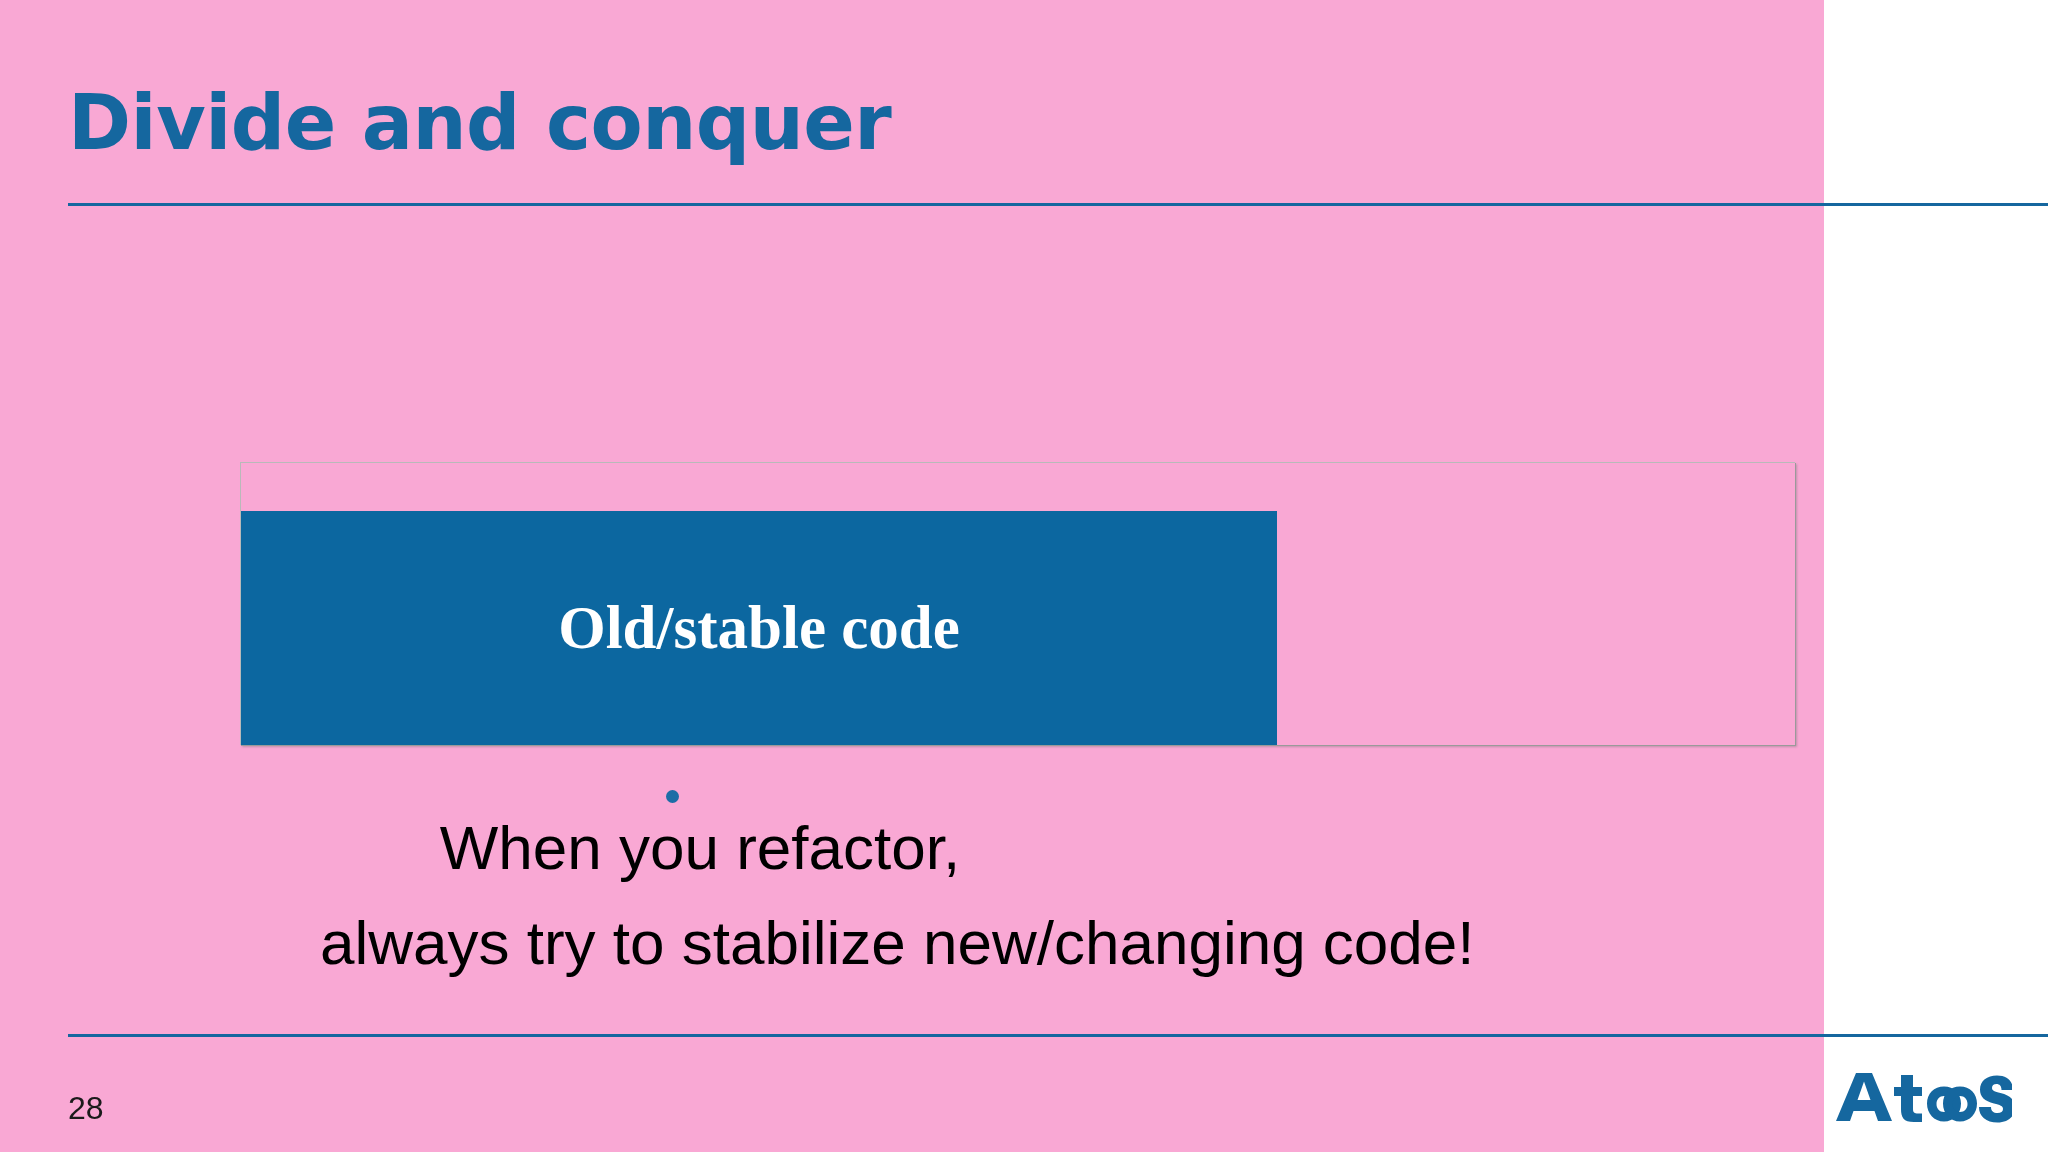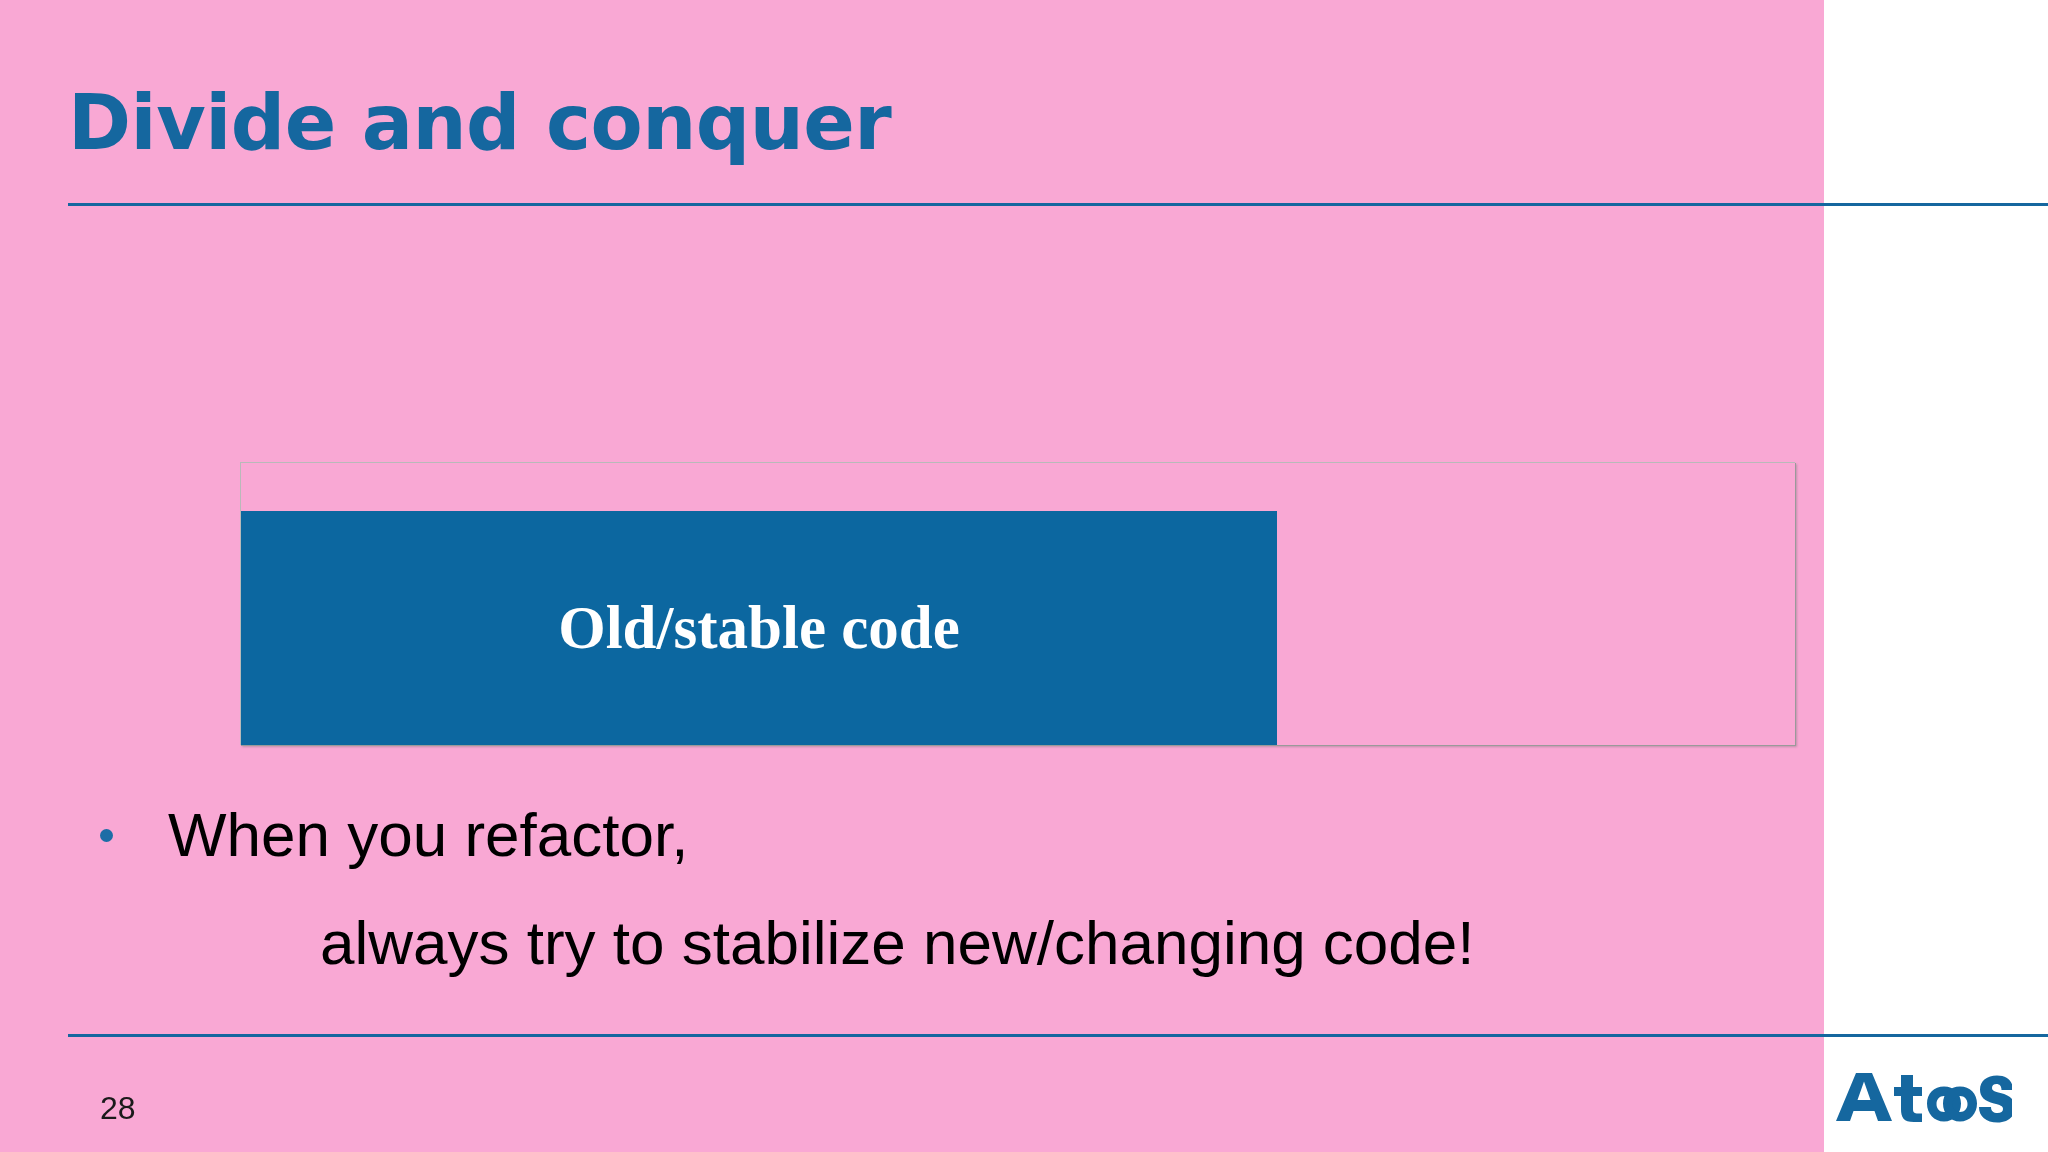--- a/index.html
+++ b/index.html
@@ -123,20 +123,21 @@
 
   
   #bullet-row {
     position: absolute;
     left: 100px;
     top: 790px;
     width: 1200px;
     height: 90px;
     display: flex;
     align-items: center;
+    flex-direction: column;
   }
   #bullet-dot {
     width: 13px;
     height: 13px;
     border-radius: 50%;
     background: #1c6da6;
     margin-right: 55px;
     flex: none;
   }
   #bullet-text {
@@ -171,21 +172,20 @@
   #page-number {
     position: absolute;
     left: 68px;
     top: 1085px;
     width: 90px;
     height: 46px;
     color: #1a1a1a;
     font-family: "Liberation Sans", sans-serif;
     font-size: 32px;
     line-height: 46px;
-    margin-left: 32px;
   }
   #twitter-row {
     position: absolute;
     left: 186px;
     top: 1070px;
     height: 48px;
     display: flex;
     align-items: center;
   }
   #twitter-icon {

